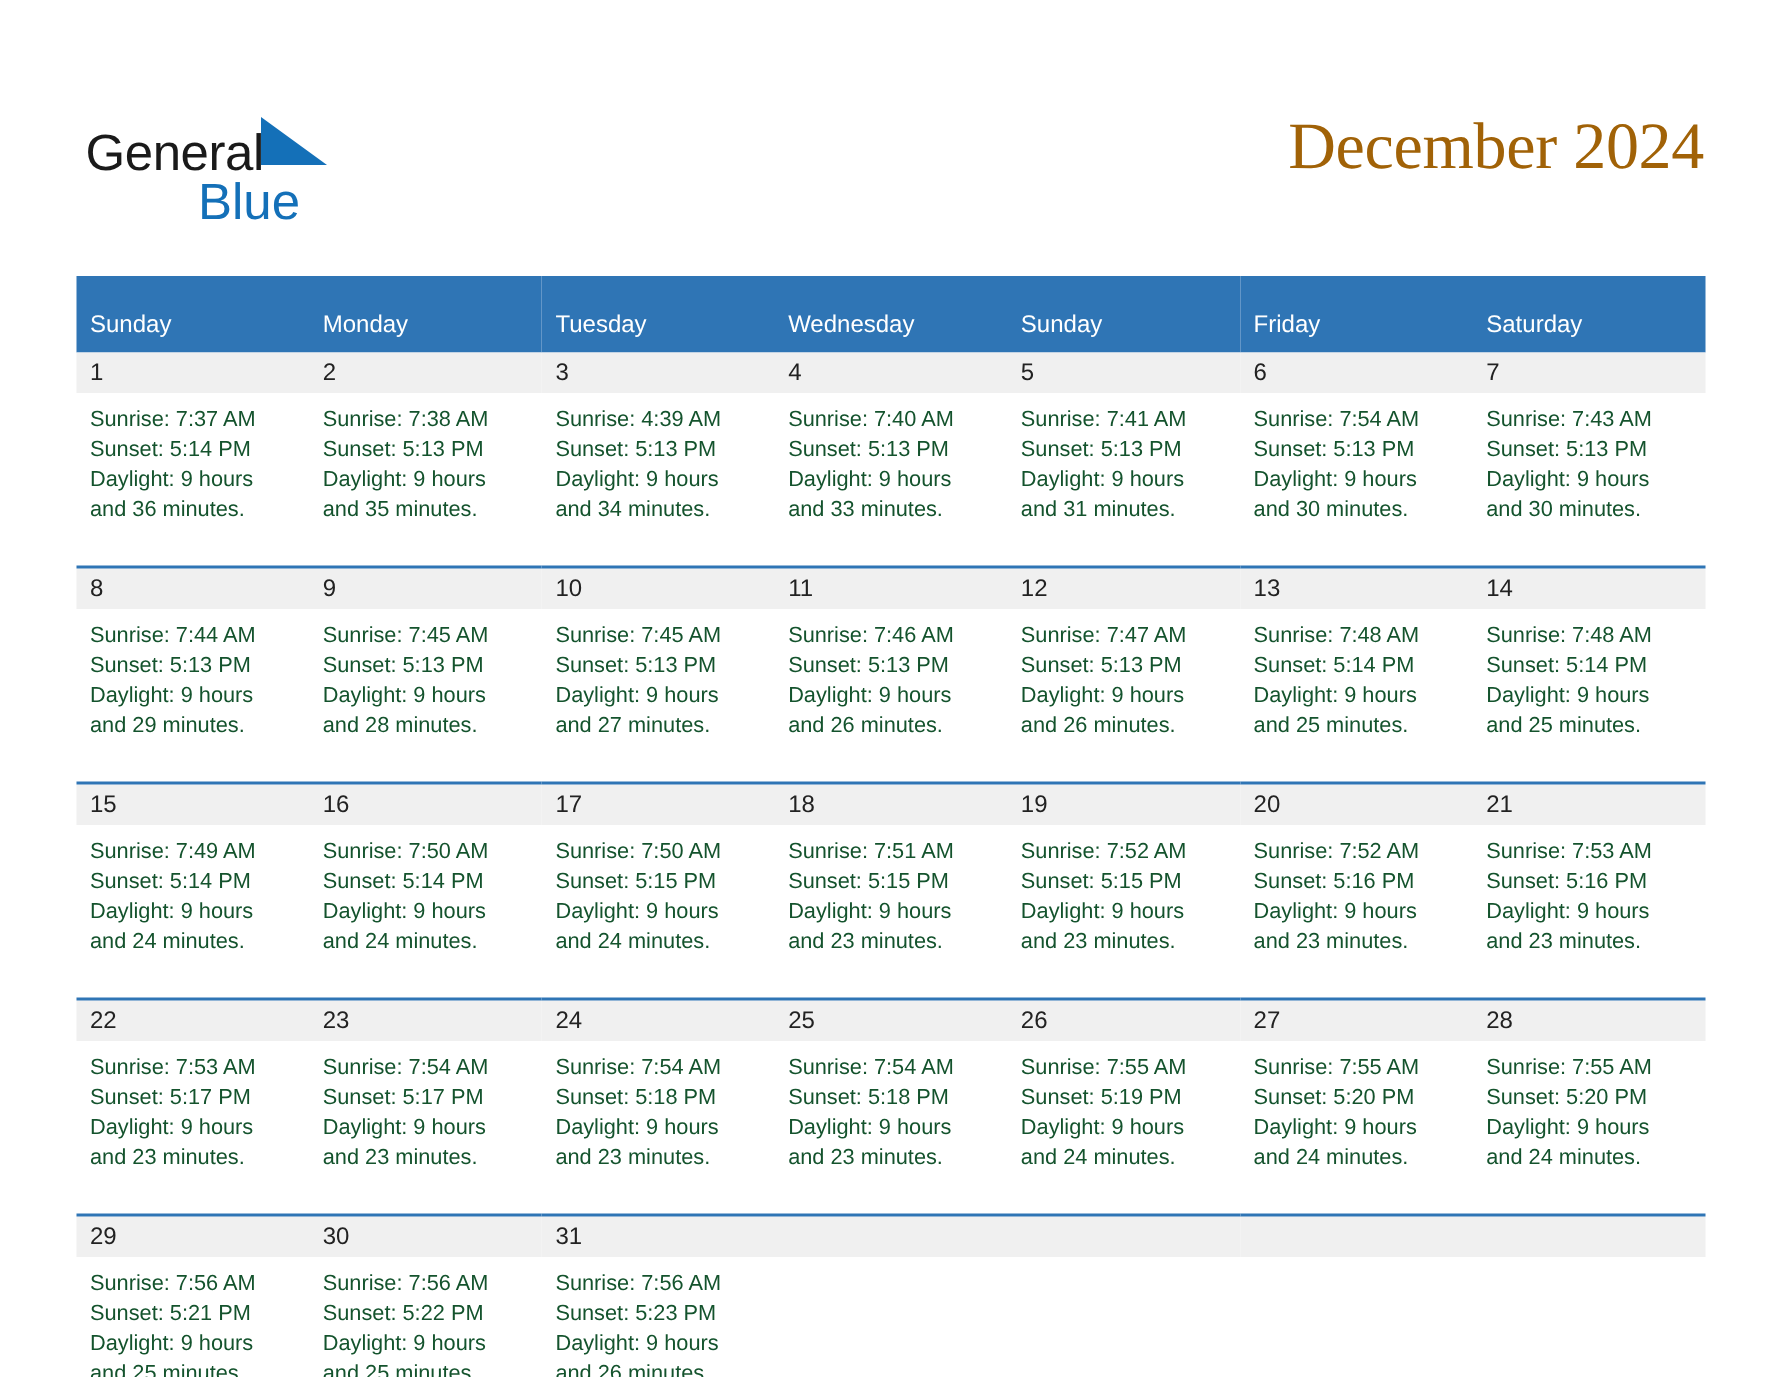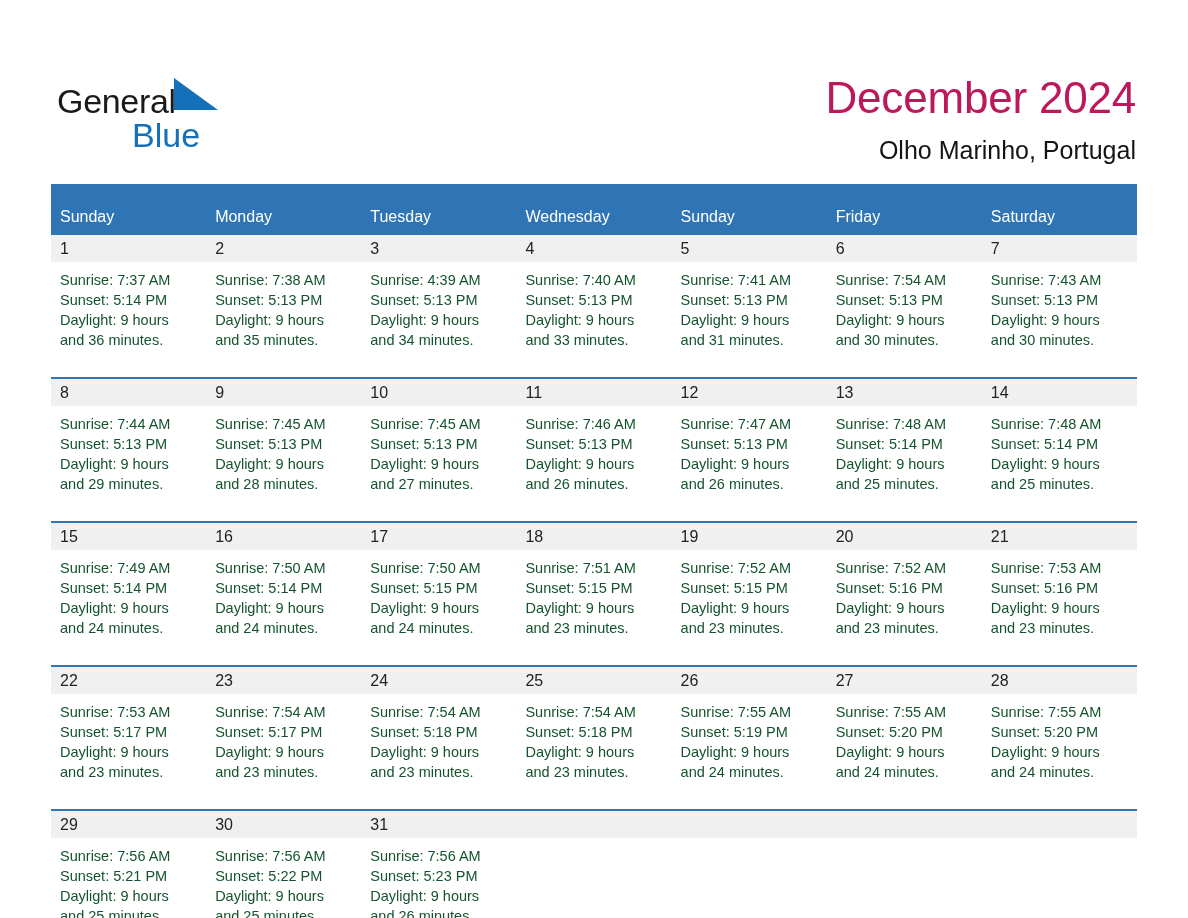--- a/index.html
+++ b/index.html
@@ -65,25 +65,26 @@
   }
 
   .title-block {
     position: absolute;
     right: 52px;
     top: 46px;
     text-align: right;
   }
   .cal-title {
     font-size: 44px;
-    color: #be185d;
+    color: #a16207;
     line-height: 52px;
     font-weight: normal;
     margin: 0;
     letter-spacing: -0.2px;
+    font-family: Liberation Serif, serif;
   }
   .cal-subtitle {
     font-size: 25px;
     color: #141414;
     line-height: 32px;
     margin: 10px 0 0 0;
     font-weight: normal;
   }
 
   
@@ -151,21 +152,20 @@
 
     <div class="logo">
       <div class="logo-row1">
         <span class="logo-general">General</span><span class="logo-triangle"></span>
       </div>
       <span class="logo-blue">Blue</span>
     </div>
 
     <div class="title-block">
       <h1 class="cal-title">December 2024</h1>
-      <h2 class="cal-subtitle">Olho Marinho, Portugal</h2>
     </div>
 
   </div>
 
   <table class="calendar">
     <colgroup>
       <col>
         <col>
         <col>
         <col>

